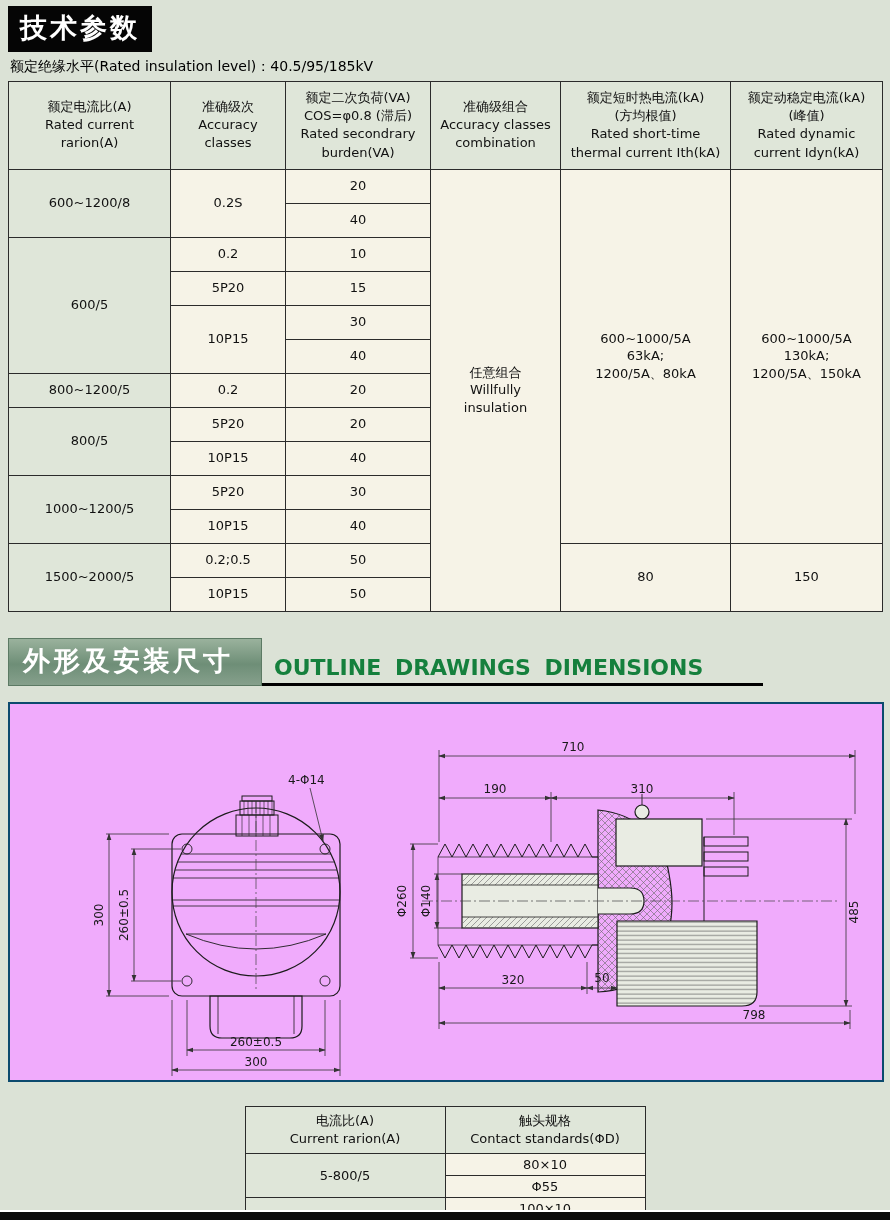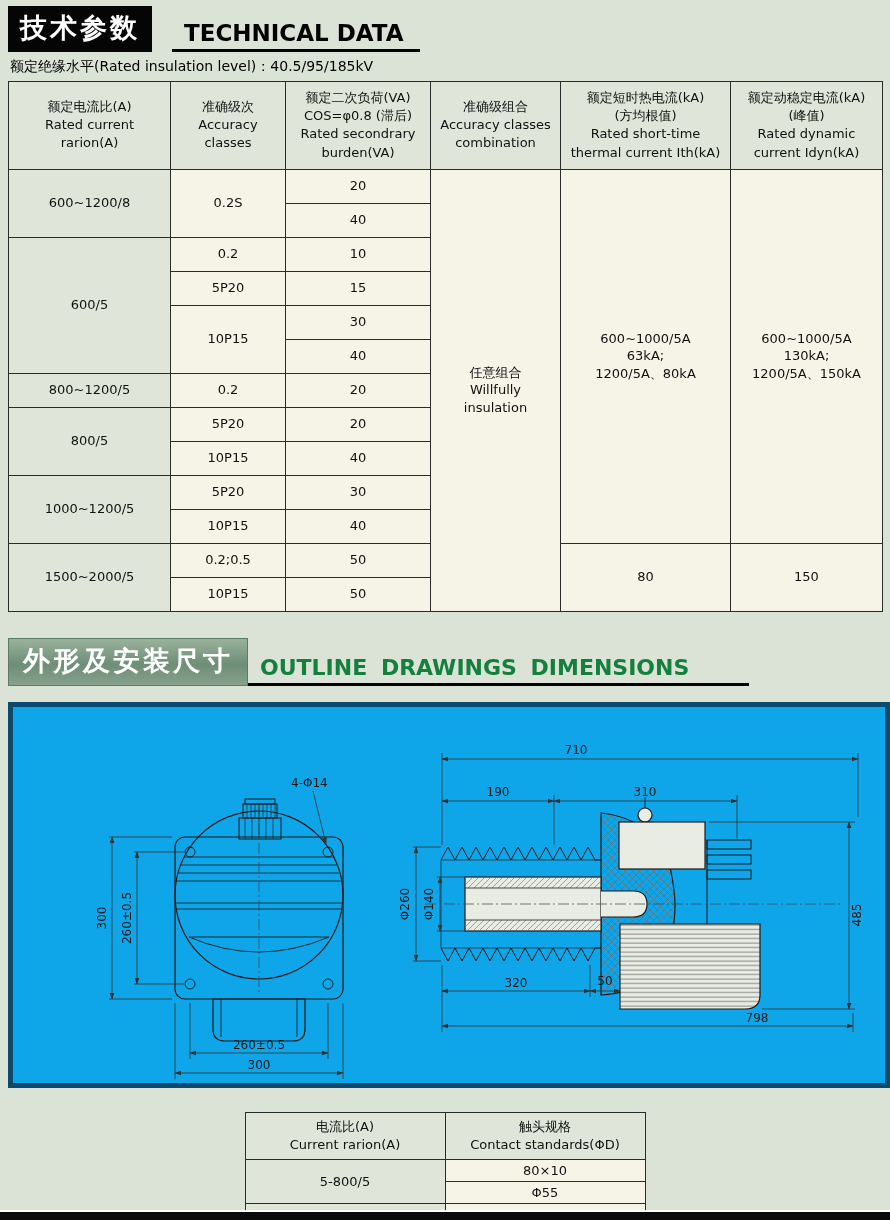--- a/index.html
+++ b/index.html
@@ -2,21 +2,21 @@
 <html><head>
 <meta charset="utf-8">
 <style>
   html,body { margin:0; padding:0; }
   .page {
     position:relative; width:890px; height:1220px; overflow:hidden;
     background:#dbe2d6; font-family:"DejaVu Sans","Liberation Sans",sans-serif;
     color:#111;
   }
   
-  .title-row { display:flex; align-items:flex-end; margin:6px 8px 0 8px;gap:20px; }
+  .title-row { display:flex; align-items:center; margin:6px 8px 0 8px; }
   .title-box-black {
     background:#050505; color:#fff; font-size:27px; font-weight:bold;
     letter-spacing:3px; padding:4px 12px 6px 12px; white-space:nowrap;
   }
   .title-en {
     font-size:23px; font-weight:bold; color:#000; white-space:nowrap;
     display:flex; align-items:flex-end; padding:0 14px 3px 12px;
     border-bottom:3px solid #000; padding-right:14px;
   }
   .title-en.s1 { padding-right:16px; }
@@ -30,52 +30,51 @@
   .g { background:#dfe6d9; }
   .c { background:#f6f3e7; }
   .main-table { width:874px; margin:0 0 0 8px; }
   .main-table thead th { padding:7px 3px; line-height:1.4; }
   .main-table tbody td { height:31px; padding:1px 4px; line-height:1.35; }
 
   .title-row2 { display:flex; align-items:stretch; margin:26px 8px 0 8px; }
   .title-box-green {
     background:linear-gradient(180deg,#9ab29d 0%,#6e8e77 55%,#86a08c 100%);
     color:#fff; font-size:27px; font-weight:bold; letter-spacing:3px;
-    padding:4px 14px 6px 14px; white-space:nowrap; border:1px solid #5c7a64;
+    padding:4px 28px 6px 14px; white-space:nowrap; border:1px solid #5c7a64;
   }
   .title-en2 {
     font-size:22px; font-weight:bold; color:#15803d; white-space:nowrap;
     display:flex; align-items:flex-end; padding:0 60px 3px 12px;
     border-bottom:3px solid #000; word-spacing:6px;
   }
 
   .drawing-panel {
     width:872px; height:376px; margin:16px 4px 0 8px;
-    background:#0ea5e9; border:5px solid #0c4a6e; position:relative;
+    background:#f0abfc; border:2px solid #0c4a6e; position:relative;
   }
   .drawing-panel svg { display:block; }
   svg text { font-family:"DejaVu Sans","Liberation Sans",sans-serif; }
 
   .contact-table { width:400px; margin:24px auto 0 auto; }
   .contact-table thead th { padding:5px 7px; line-height:1.4; }
   .contact-table tbody td { height:19px; padding:1px 4px; }
 
   .bottom-bar {
     position:absolute; left:0; right:0; bottom:0; height:8px;
     background:#0a0a0a; border-top:2px solid #fff;
   }
 </style>
 </head>
 <body>
 
 <div class="page">
 
   <div class="title-row">
     <div class="title-box-black">技术参数</div>
-    <div class="title-en s1">TECHNICAL DATA</div>
   </div>
   <div class="subtitle">额定绝缘水平(Rated insulation level)：40.5/95/185kV</div>
 
   <table class="main-table">
     <colgroup>
       <col style="width:162px">
         <col style="width:115px">
         <col style="width:145px">
       <col style="width:130px">
         <col style="width:170px">

